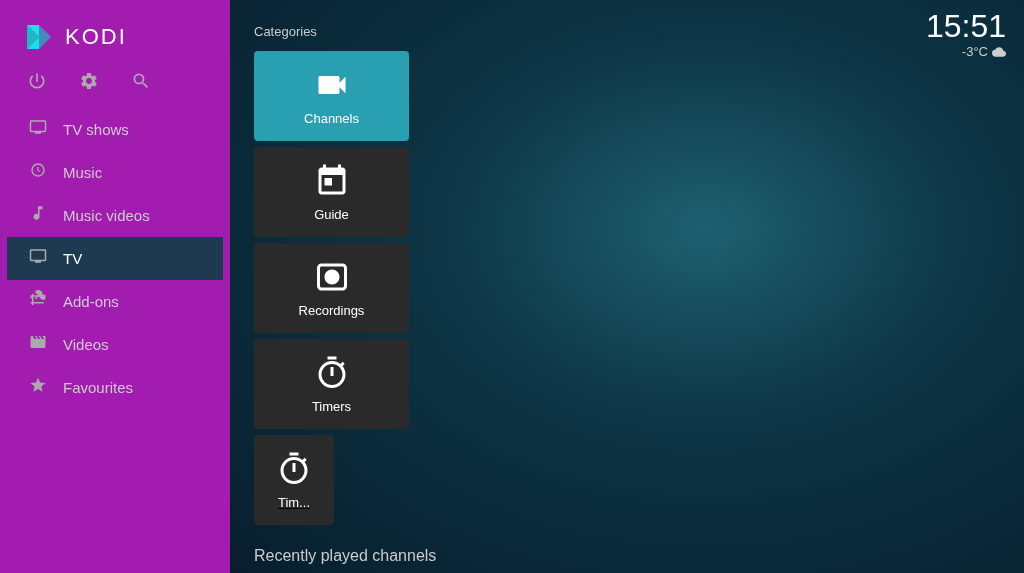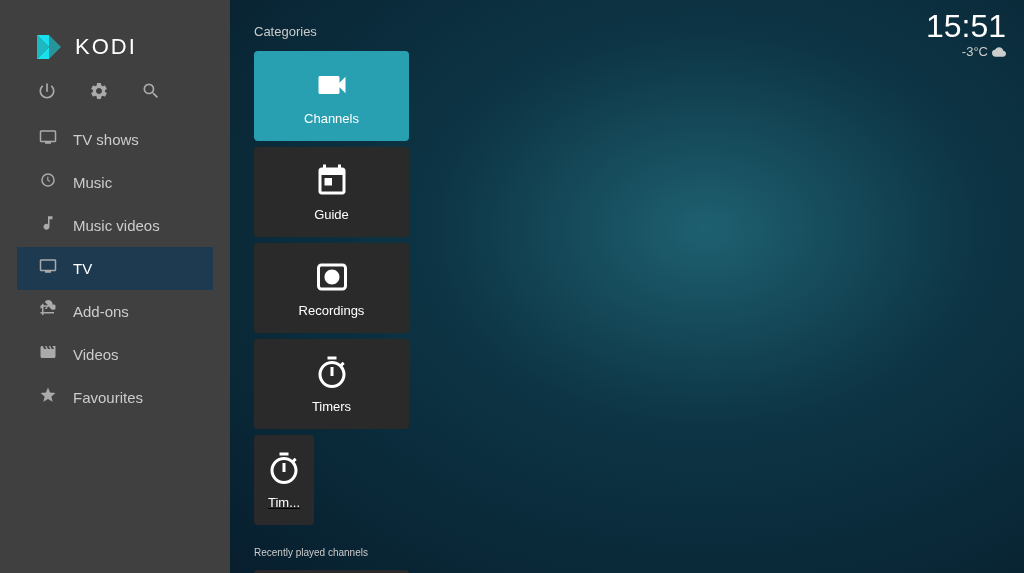--- a/index.html
+++ b/index.html
@@ -11,24 +11,24 @@
       font-family: 'Segoe UI', Arial, sans-serif;
       background: #1a3a4a;
       display: flex;
     }
 
     
     .sidebar {
       width: 230px;
       min-width: 230px;
       height: 573px;
-      background: #404040;
-      display: flex;
-      flex-direction: column;
-      padding: 17px;
+      background: #a21caf;
+      display: flex;
+      flex-direction: column;
+      padding: 7px;
     }
 
     .sidebar-header {
       display: flex;
       align-items: center;
       padding: 14px 20px 10px 16px;
       gap: 10px;
     }
 
     .kodi-logo {
@@ -155,21 +155,21 @@
 
     .category-tile .tile-label {
       color: #ffffff;
       font-size: 13px;
       font-weight: 400;
     }
 
     
     .recently-label {
       color: #cccccc;
-      font-size: 10px;
+      font-size: 16px;
       margin-bottom: 12px;
     }
 
     .channels-row {
       display: flex;
       gap: 10px;
     }
 
     .channel-tile {
       width: 155px;
@@ -348,21 +348,21 @@
         <span class="tile-label">Recordings</span>
       </div>
 
       <div class="category-tile">
         <svg class="tile-svg" viewBox="0 0 24 24" xmlns="http://www.w3.org/2000/svg">
           <path d="M15 1H9v2h6V1zm-4 13h2V8h-2v6zm8.03-6.61l1.42-1.42c-.43-.51-.9-.99-1.41-1.41l-1.42 1.42C16.07 4.74 14.12 4 12 4c-4.97 0-9 4.03-9 9s4.02 9 9 9 9-4.03 9-9c0-2.12-.74-4.07-1.97-5.61zM12 20c-3.87 0-7-3.13-7-7s3.13-7 7-7 7 3.13 7 7-3.13 7-7 7z"></path>
         </svg>
         <span class="tile-label">Timers</span>
       </div>
 
-      <div class="category-tile" style="width:60px; overflow:hidden;text-decoration:underline;">
+      <div class="category-tile" style="width:80px; overflow:hidden;text-decoration:underline;">
         <svg class="tile-svg" viewBox="0 0 24 24" xmlns="http://www.w3.org/2000/svg">
           <path d="M15 1H9v2h6V1zm-4 13h2V8h-2v6zm8.03-6.61l1.42-1.42c-.43-.51-.9-.99-1.41-1.41l-1.42 1.42C16.07 4.74 14.12 4 12 4c-4.97 0-9 4.03-9 9s4.02 9 9 9 9-4.03 9-9c0-2.12-.74-4.07-1.97-5.61zM12 20c-3.87 0-7-3.13-7-7s3.13-7 7-7 7 3.13 7 7-3.13 7-7 7z"></path>
         </svg>
         <span class="tile-label">Tim...</span>
       </div>
 
     </div>
   </div>
 
   <div>

